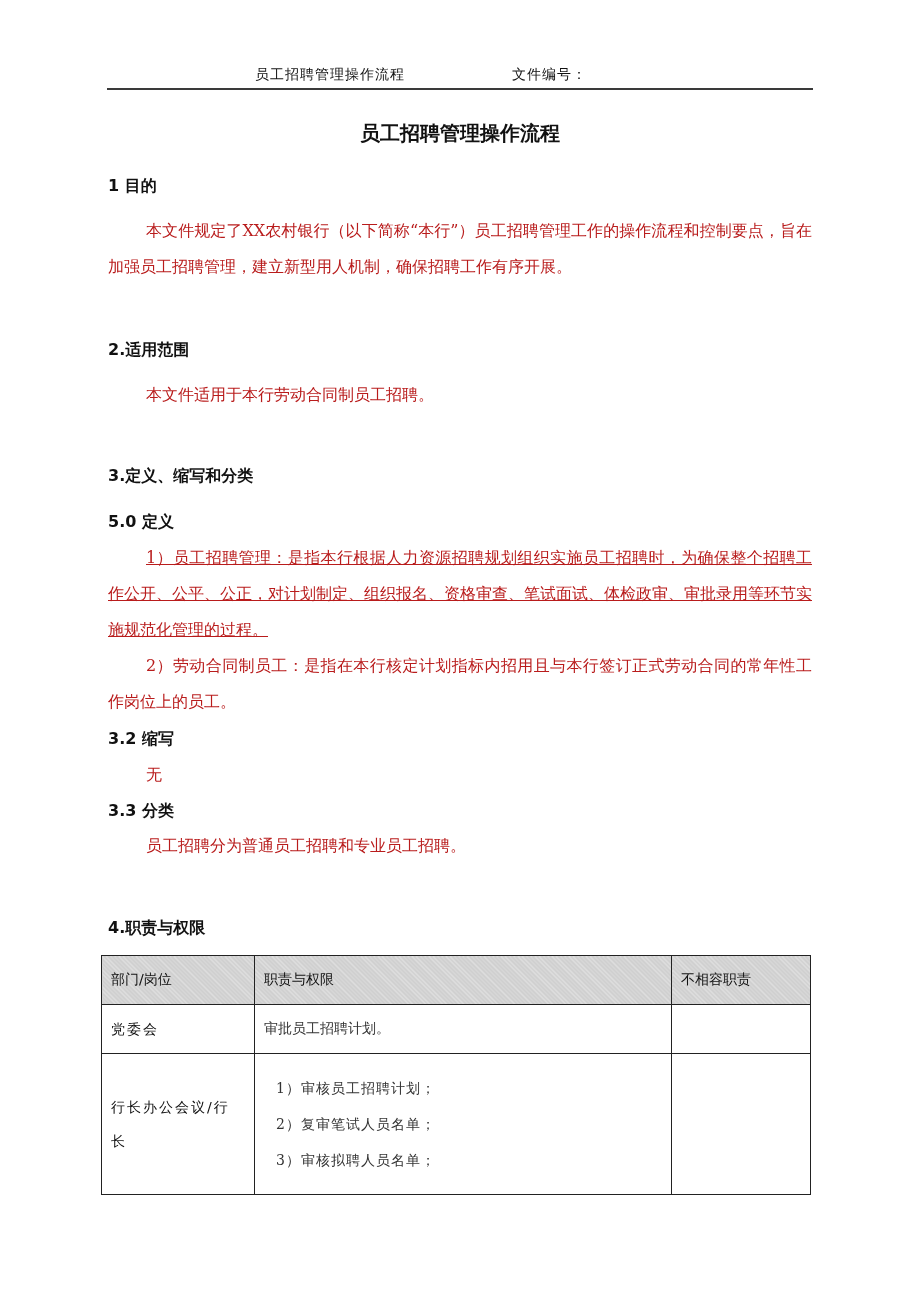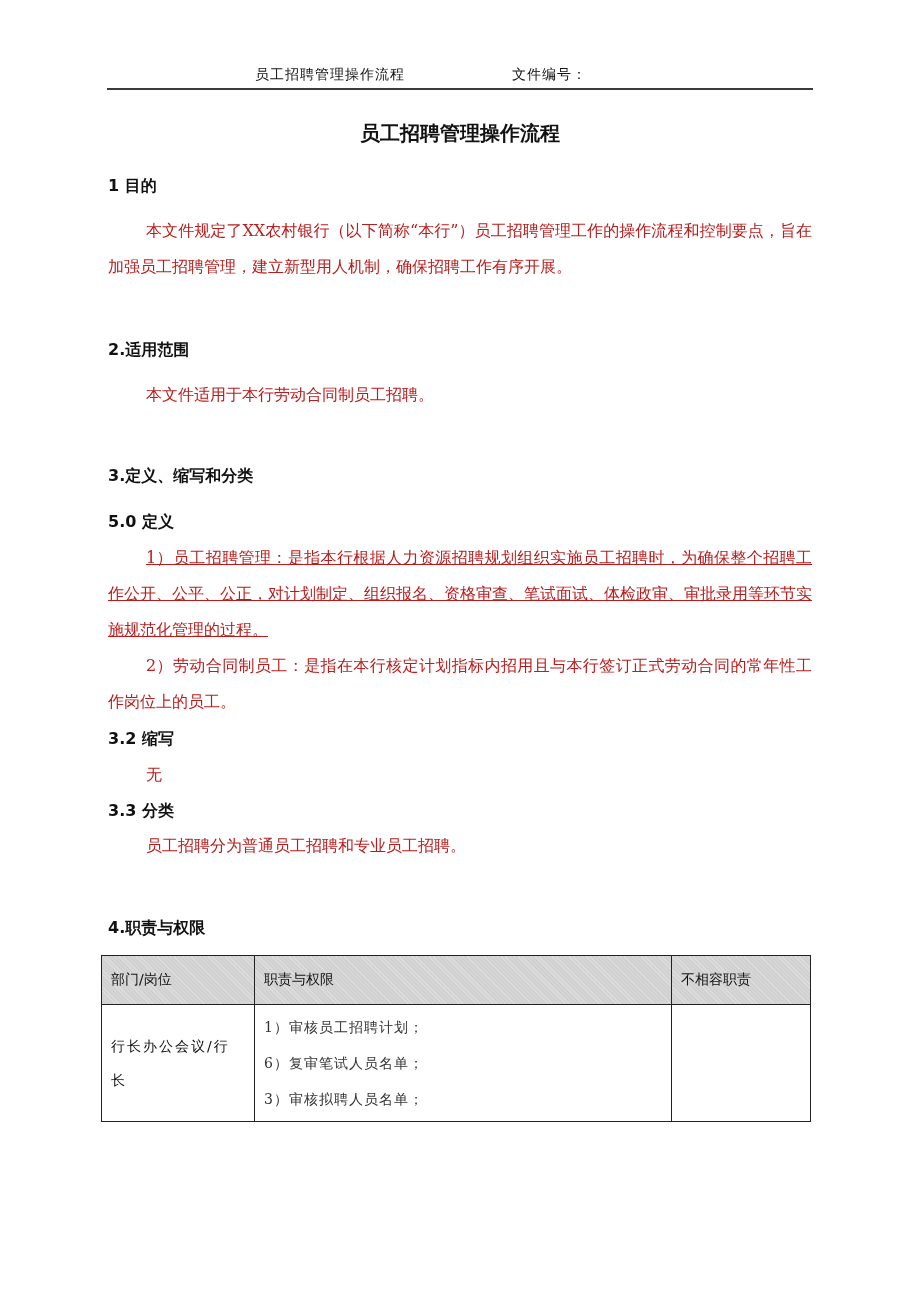--- a/index.html
+++ b/index.html
@@ -101,21 +101,21 @@
     table.duties .col3 { width: 120px; }
     .dept {
       font-family: "DejaVu Sans", "Liberation Sans", sans-serif;
       font-size: 14px;
       letter-spacing: 2px;
       line-height: 34px;
     }
     .duty-text { color: #333; }
     .duty-list {
       list-style: none;
-      margin: 0;
+      margin: 12px;
       padding: 4px 0;
     }
     .duty-list li {
       line-height: 36px;
       letter-spacing: 1px;
       color: #333;
     }
   </style>
 </head>
 <body>
@@ -146,27 +146,36 @@
 
 <table class="duties">
   <thead>
     <tr>
       <th class="col1">部门/岗位</th>
       <th class="col2">职责与权限</th>
       <th class="col3">不相容职责</th>
     </tr>
   </thead>
   <tbody>
+    <tr style="height:49px;">
+      <td class="col1">
+        <span class="dept">党委会</span>
+      </td>
+      <td class="col2">
+        <span class="duty-text">审批员工招聘计划。</span>
+      </td>
+      <td class="col3"></td>
+    </tr>
     <tr style="height:110px;">
       <td class="col1">
         <span class="dept">行长办公会议/行长</span>
       </td>
       <td class="col2">
         <ul class="duty-list">
           <li>1）审核员工招聘计划；</li>
-          <li>6）复审笔试人员名单；</li>
+          <li>2）复审笔试人员名单；</li>
           <li>3）审核拟聘人员名单；</li>
         </ul>
       </td>
       <td class="col3"></td>
     </tr>
   </tbody>
 </table>
 
 </body></html>

